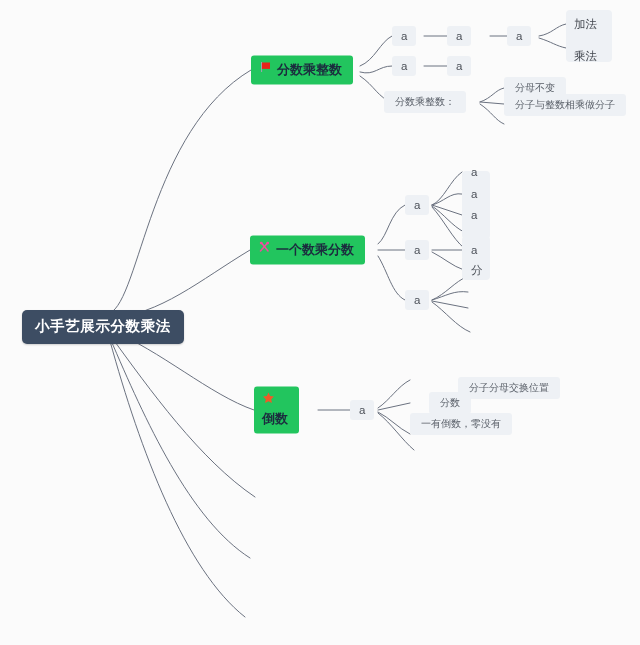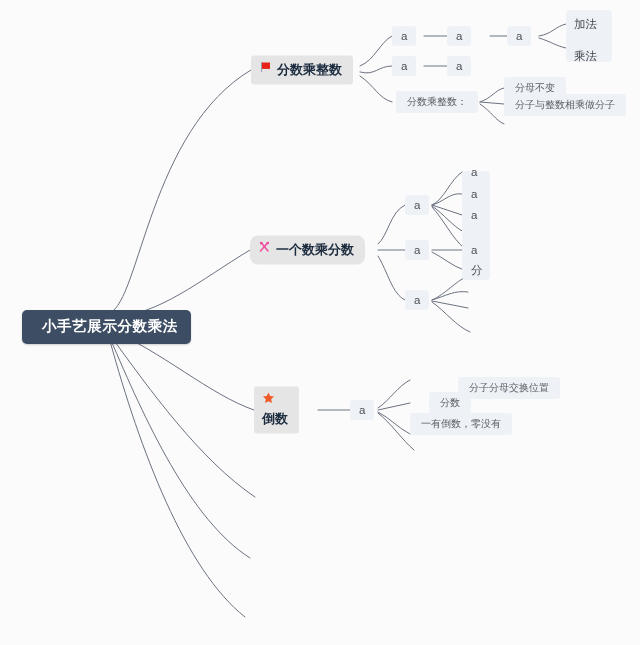--- a/index.html
+++ b/index.html
@@ -37,30 +37,30 @@
     display: flex;
     white-space: nowrap;
     transform: translateY(-50%);
   }
 
   
   .node.root {
     background: #3d4d63;
     color: #ffffff;
     border-radius: 5px;
-    padding: 7px 13px 8px 20px;
+    padding: 7px 13px 8px 13px;
     font-size: 14.5px;
     font-weight: bold;
     letter-spacing: 0.6px;
     box-shadow: 0 1px 2px rgba(0,0,0,0.18);
   }
 
   
   .node.branch {
-    background: #e5e5e5;
+    background: #22c55e;
     color: #1b2b3e;
     border-radius: 3px;
     padding: 5px 11px 6px 8px;
     font-size: 13px;
     font-weight: bold;
     gap: 5px;
   }
 
   
   .node.leaf {
@@ -185,31 +185,31 @@
     <span>乘法</span>
   </div>
 
   <div class="node leaf" style="left:392px; top:66px;">
     <span>a</span>
   </div>
   <div class="node leaf" style="left:447px; top:66px;">
     <span>a</span>
   </div>
 
-  <div class="node leaf tiny" style="left:396px; top:102px;font-family:Liberation Serif, serif;">
+  <div class="node leaf tiny" style="left:384px; top:102px;font-family:Liberation Serif, serif;">
     <span>分数乘整数：</span>
   </div>
   <div class="node leaf tiny" style="left:504px; top:88px;">
     <span>分母不变</span>
   </div>
   <div class="node leaf tiny" style="left:504px; top:105px;">
     <span>分子与整数相乘做分子</span>
   </div>
 
-  <div class="node branch" style="left:250px; top:250px;border-radius:8px;">
+  <div class="node branch" style="left:250px; top:250px;">
     <span class="icon">
       <svg width="13" height="13" viewBox="0 0 13 13">
         <path d="M2.5 10.5 L9.5 2.5" stroke="#ef4ba0" stroke-width="1.5" fill="none" stroke-linecap="round"></path>
         <path d="M10 10.5 L3.5 2.5" stroke="#ef4ba0" stroke-width="1.5" fill="none" stroke-linecap="round"></path>
         <circle cx="3.2" cy="2.6" r="1.4" fill="#ef4ba0"></circle>
         <circle cx="9.7" cy="2.6" r="1.4" fill="#ef4ba0"></circle>
       </svg>
     </span>
     <span>一个数乘分数</span>
   </div>

